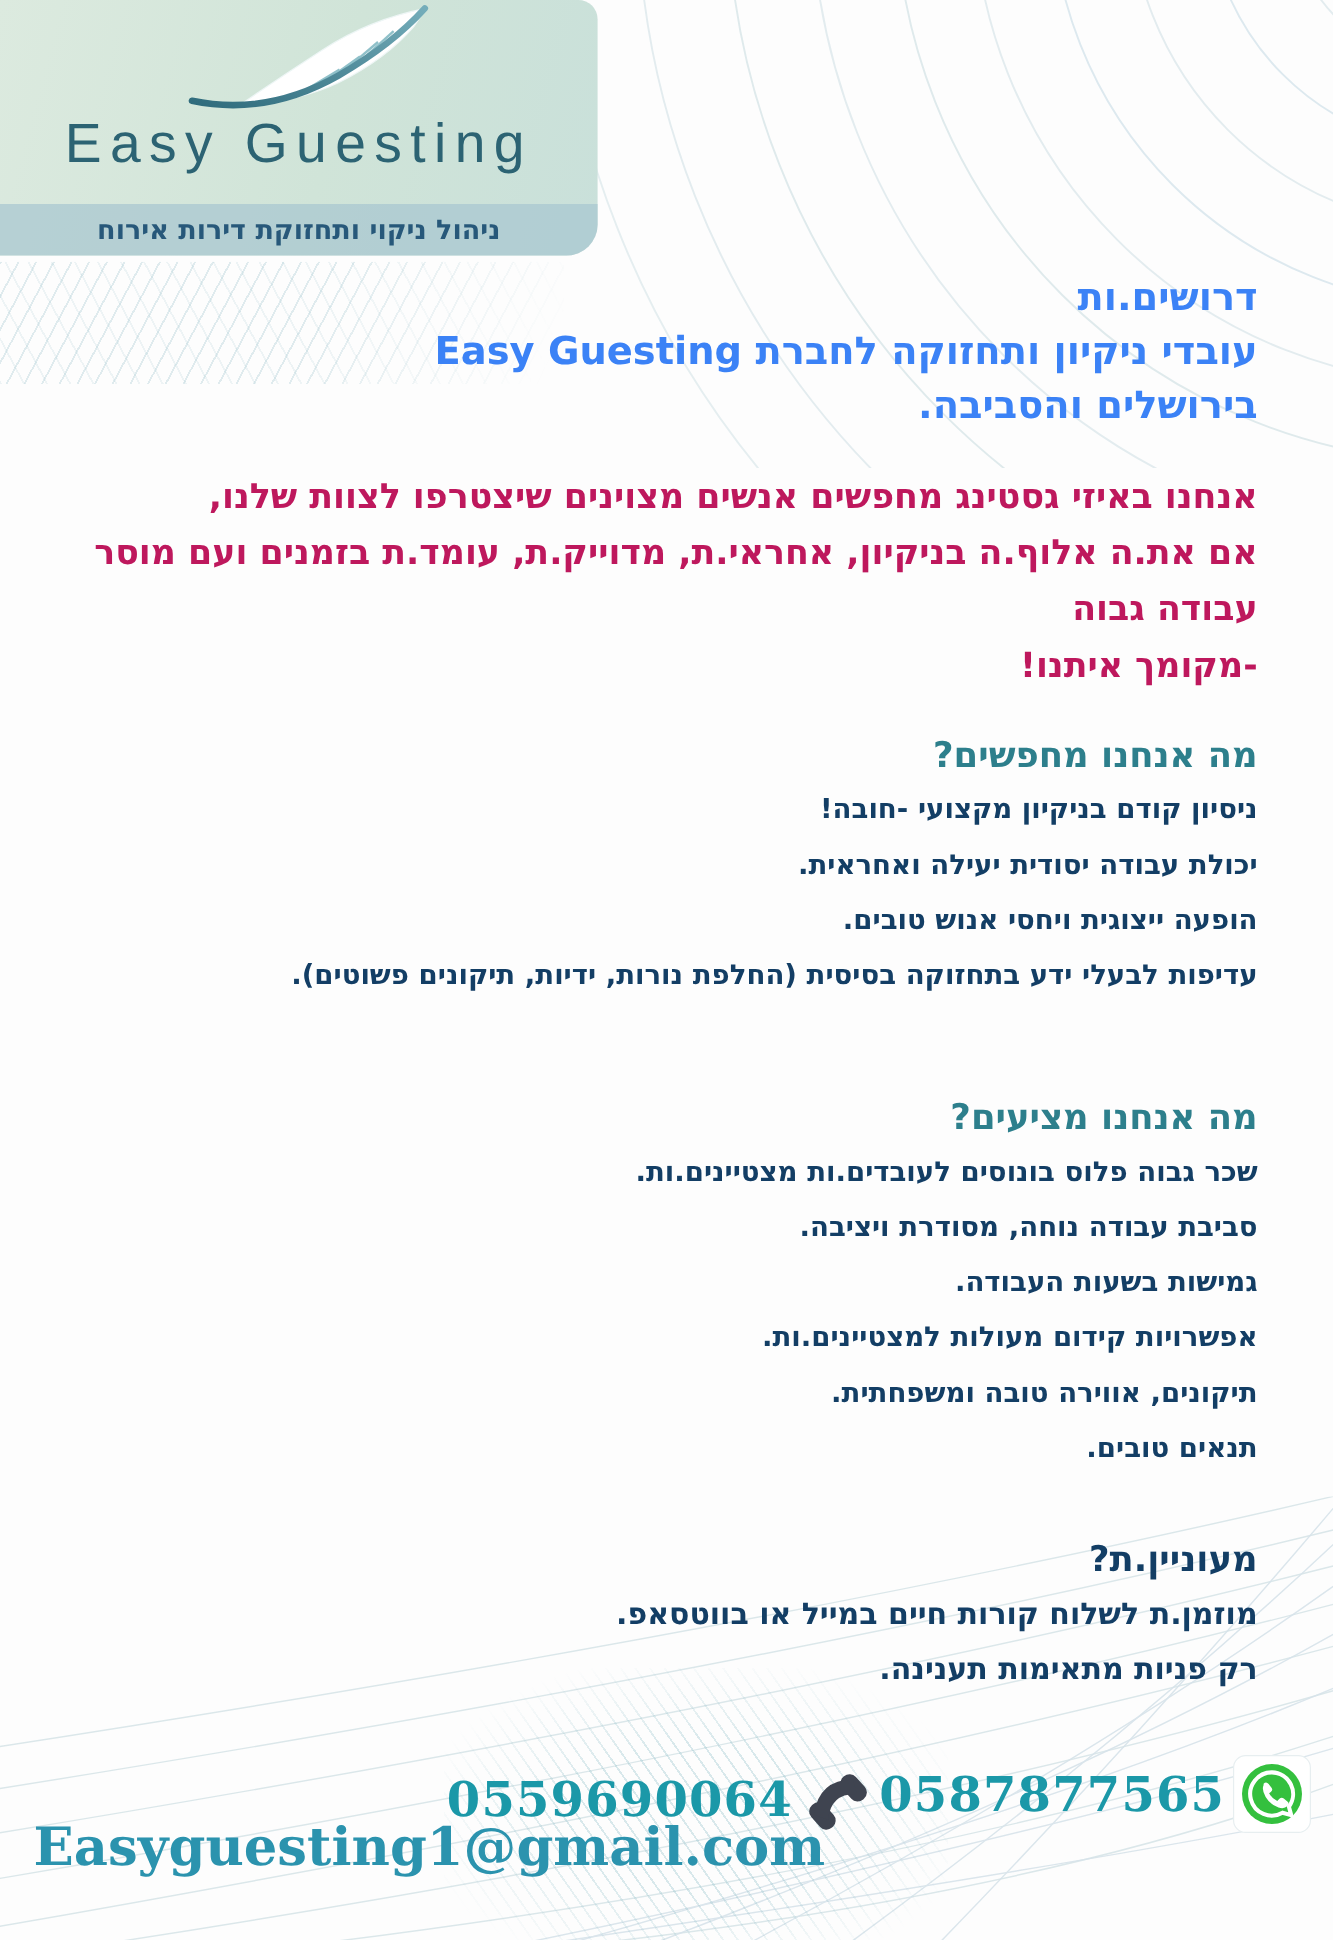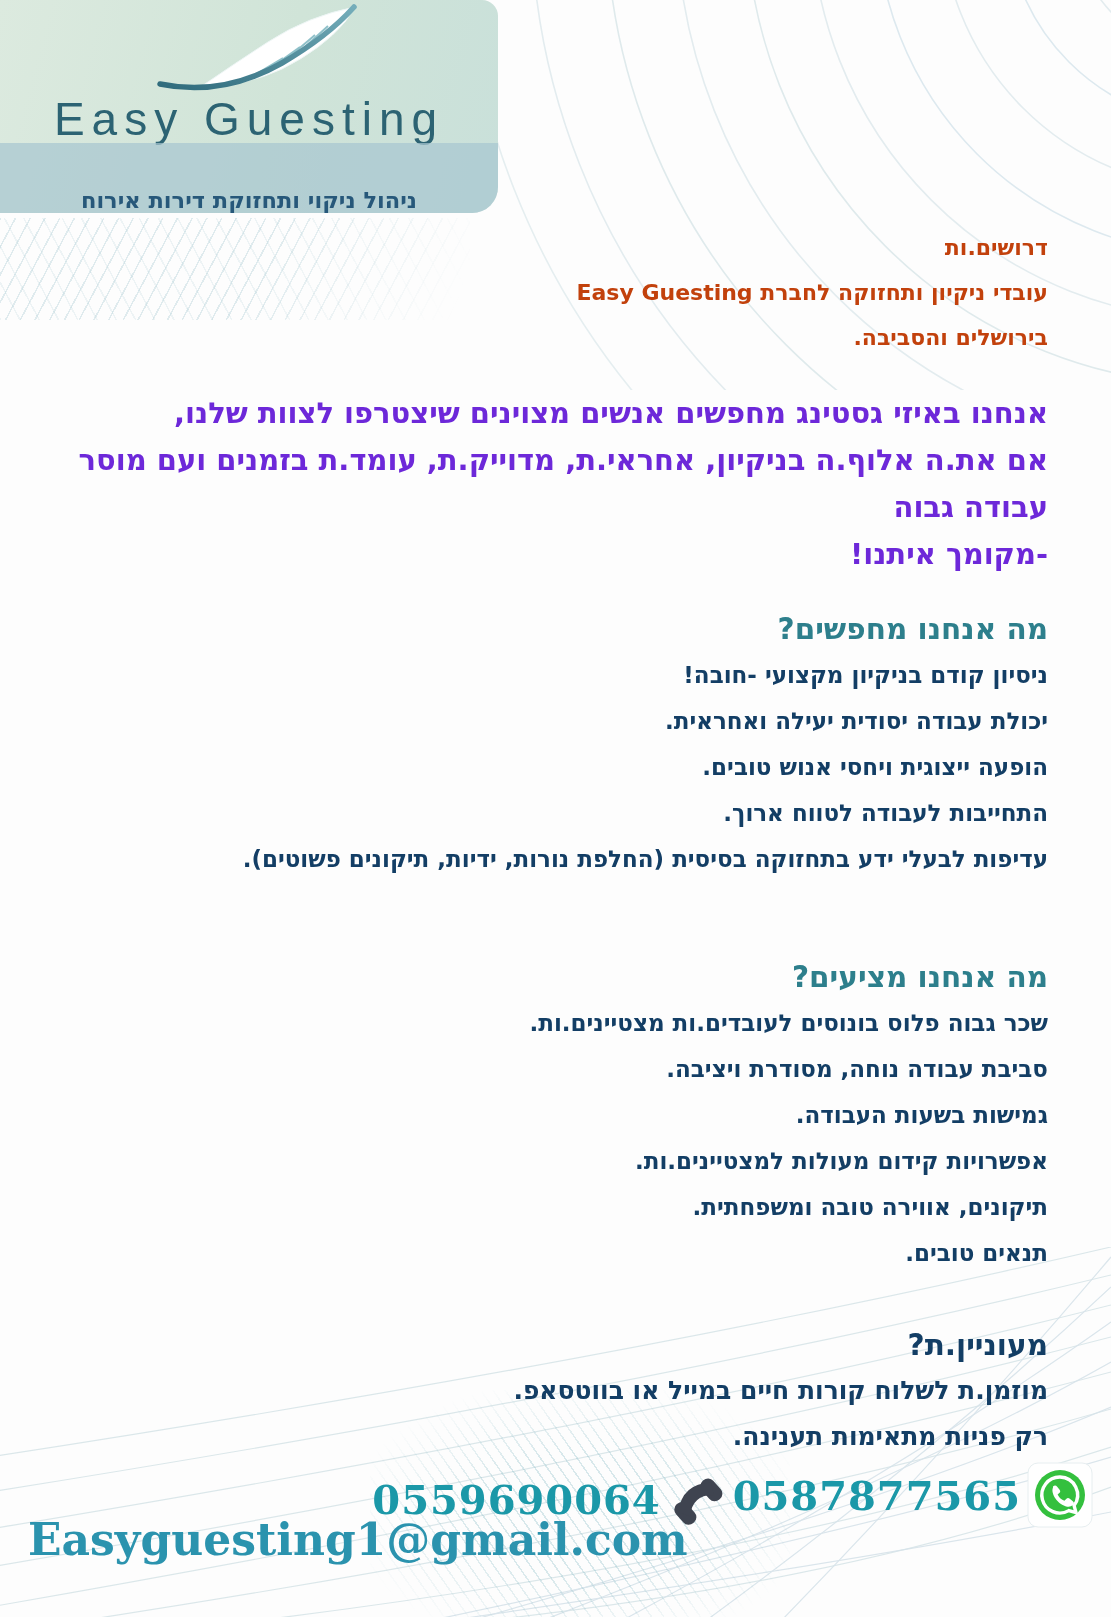--- a/index.html
+++ b/index.html
@@ -32,35 +32,35 @@
     background:linear-gradient(105deg,#dceadf 0%, #d0e4d8 55%, #c9e0da 100%);
     border-radius:0 16px 26px 0;
   }
   .feather{position:absolute; left:150px; top:2px; width:212px; height:96px;}
   .brand{
     position:absolute; left:0; right:0; top:92px; text-align:center;
     font-family:"Liberation Sans", sans-serif; font-weight:300;
     font-size:46px; letter-spacing:7px; color:#2c6373; white-space:nowrap;
   }
   .tagline-band{
-    position:absolute; left:0; bottom:0; width:100%; height:70px;
+    position:absolute; left:0; bottom:0; width:100%; height:43px;
     background:rgba(168,198,208,.72); border-radius:0 0 26px 0;
-    display:flex; align-items:flex-end; justify-content:center;
+    display:flex; align-items:center; justify-content:center;
   }
   .tagline{font-size:22.5px; font-weight:bold; color:#27587a; direction:rtl;}
 
   
   .content{
     position:absolute; top:225px; right:63px; left:58px;
     direction:rtl; text-align:right; font-weight:bold;
   }
-  .t-line{font-size:22px; line-height:45px; color:#c2410c;}
+  .t-line{font-size:32px; line-height:45px; color:#3b82f6;}
   .title-block{margin-bottom:30px;}
   .about-block{margin-bottom:28px;}
-  .b-line{font-size:29px; line-height:47px; color:#6d28d9;}
+  .b-line{font-size:29px; line-height:47px; color:#be185d;}
   .sec-head{font-size:29.5px; line-height:46px; color:#2d7f8c;}
   .li{font-size:23px; line-height:46px; color:#133e65;}
   .sec1{margin-bottom:72px;}
   .sec2{margin-bottom:46px;}
   .cta-head{font-size:29.5px; line-height:46px; color:#133e65;}
   .cta-line{font-size:25px; line-height:46px; color:#133e65;}
 
   
   .contact{
     position:absolute; top:1462px; right:18px;
@@ -161,21 +161,20 @@
       <div class="b-line">אם את.ה אלוף.ה בניקיון, אחראי.ת, מדוייק.ת, עומד.ת בזמנים ועם מוסר</div>
       <div class="b-line">עבודה גבוה</div>
       <div class="b-line">-מקומך איתנו!</div>
     </div>
 
     <div class="sec1">
       <div class="sec-head">מה אנחנו מחפשים?</div>
       <div class="li">ניסיון קודם בניקיון מקצועי -חובה!</div>
       <div class="li">יכולת עבודה יסודית יעילה ואחראית.</div>
       <div class="li">הופעה ייצוגית ויחסי אנוש טובים.</div>
-      <div class="li">התחייבות לעבודה לטווח ארוך.</div>
       <div class="li">עדיפות לבעלי ידע בתחזוקה בסיסית (החלפת נורות, ידיות, תיקונים פשוטים).</div>
     </div>
 
     <div class="sec2">
       <div class="sec-head">מה אנחנו מציעים?</div>
       <div class="li">שכר גבוה פלוס בונוסים לעובדים.ות מצטיינים.ות.</div>
       <div class="li">סביבת עבודה נוחה, מסודרת ויציבה.</div>
       <div class="li">גמישות בשעות העבודה.</div>
       <div class="li">אפשרויות קידום מעולות למצטיינים.ות.</div>
       <div class="li">תיקונים, אווירה טובה ומשפחתית.</div>

